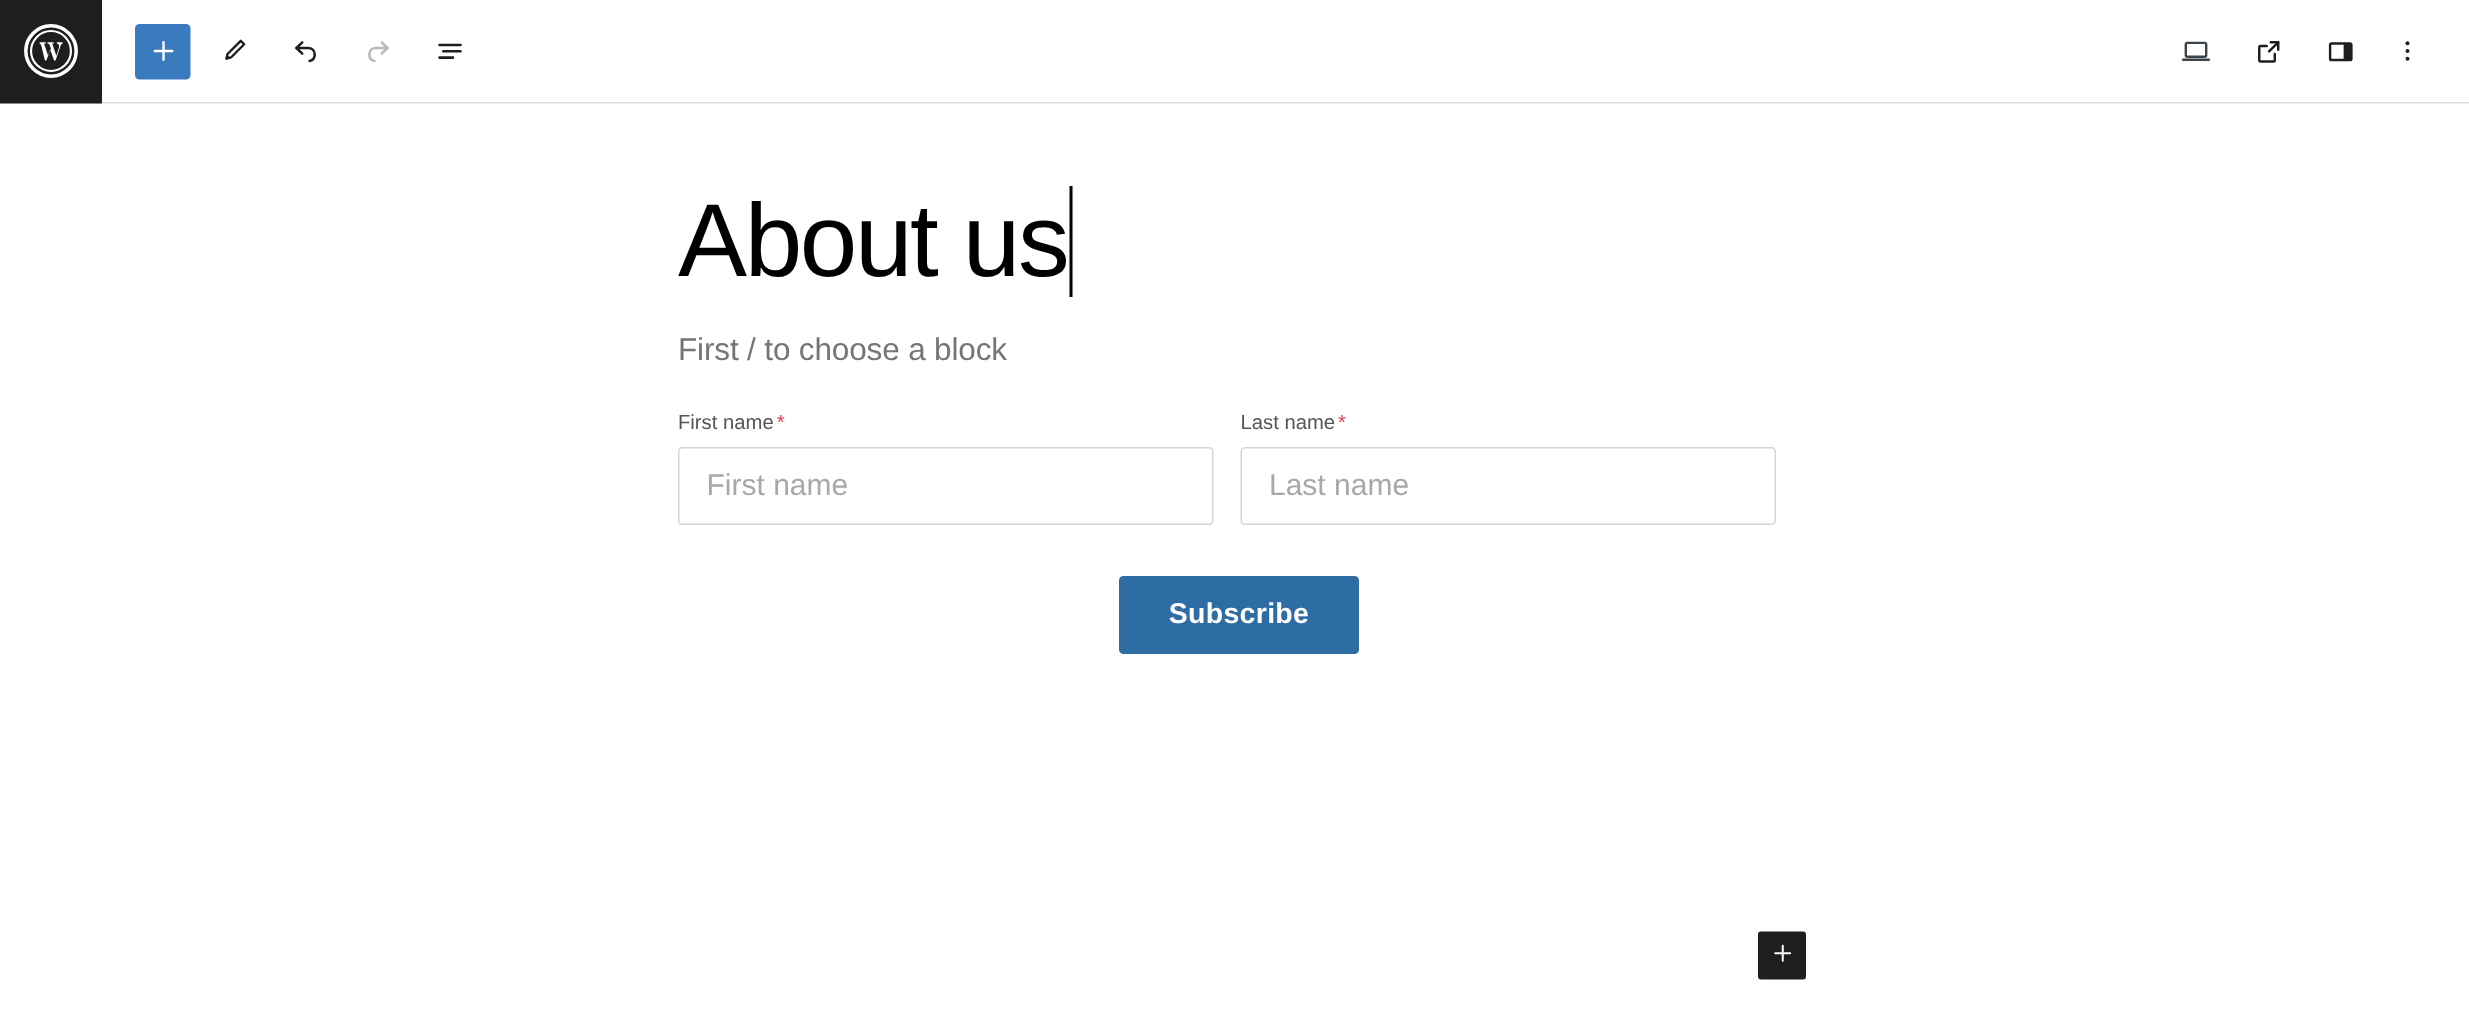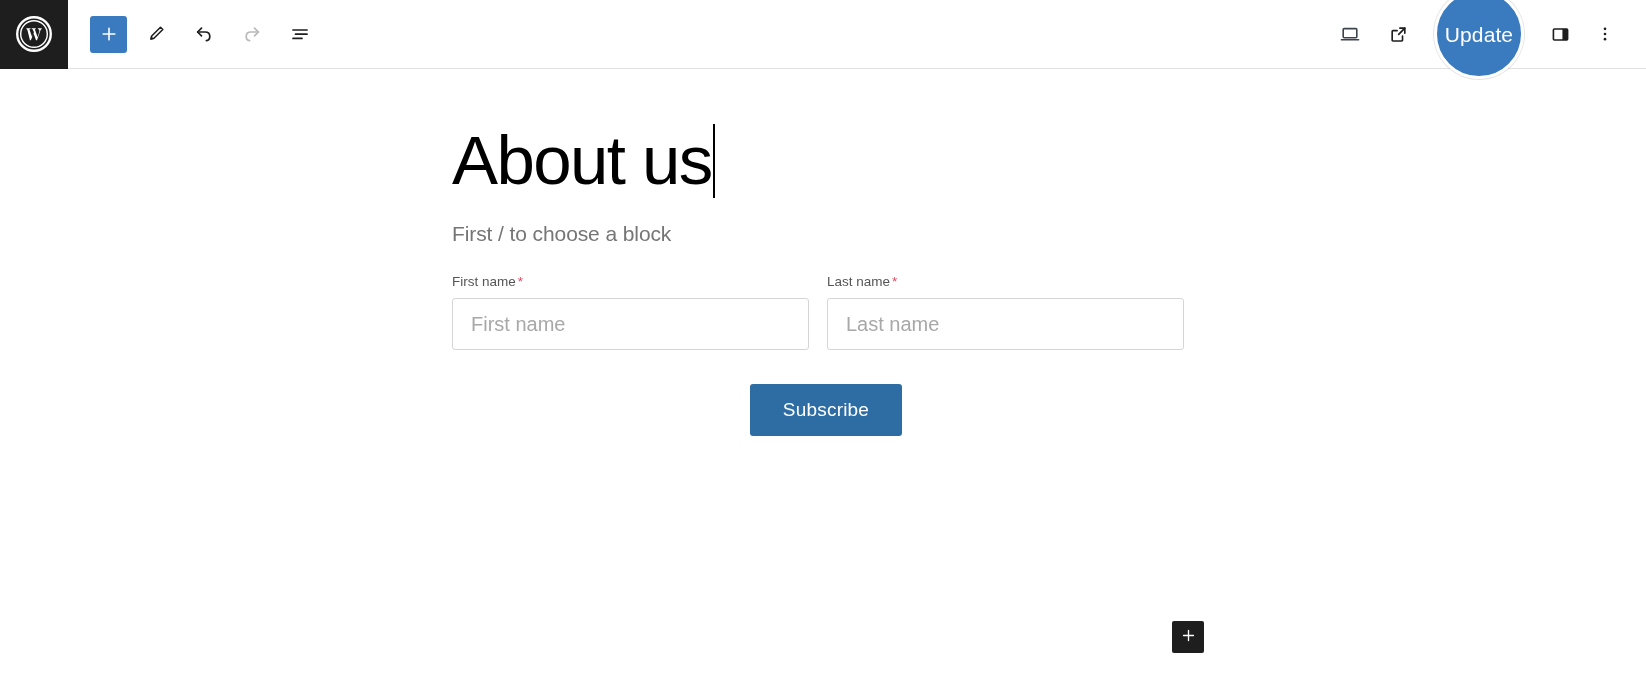--- a/index.html
+++ b/index.html
@@ -201,21 +201,21 @@
     display: flex;
     justify-content: center;
   }
   .subscribe-button {
     background: #2e6da4;
     color: #ffffff;
     border: none;
     border-radius: 3px;
     font-family: "Liberation Sans", sans-serif;
     font-size: 19px;
-    font-weight: normal;
+    font-weight: bold;
     letter-spacing: .2px;
     padding: 15px 33px;
     cursor: pointer;
   }
 
   
   .block-appender {
     position: absolute;
     left: 1172px;
     top: 552px;
@@ -308,24 +308,20 @@
     <button class="tool-btn wide" aria-label="View Post">
       <span>
         <svg width="23" height="23" viewBox="0 0 24 24">
           <path d="M13.4 5.4h5.2v5.2" fill="none" stroke="#1e1e1e" stroke-width="1.7" stroke-linecap="round" stroke-linejoin="round"></path>
           <path d="M18.6 5.4l-6.4 6.4" stroke="#1e1e1e" stroke-width="1.7" stroke-linecap="round"></path>
           <path d="M16.2 13.6v4.4a.8.8 0 01-.8.8H6.2a.8.8 0 01-.8-.8V8.8a.8.8 0 01.8-.8h4.4" fill="none" stroke="#1e1e1e" stroke-width="1.7" stroke-linecap="round" stroke-linejoin="round"></path>
         </svg>
       </span>
     </button>
 
-    <div class="update-wrap">
-      <span class="click-ring"></span>
-      <button class="update-button">Update</button>
-    </div>
 
     <button class="tool-btn wide" aria-label="Settings">
       <span>
         <svg width="23" height="23" viewBox="0 0 24 24">
           <rect x="4.6" y="6.2" width="14.8" height="11.6" rx="1" fill="none" stroke="#1e1e1e" stroke-width="1.7"></rect>
           <rect x="14" y="6.2" width="5.4" height="11.6" fill="#1e1e1e"></rect>
         </svg>
       </span>
     </button>
 

